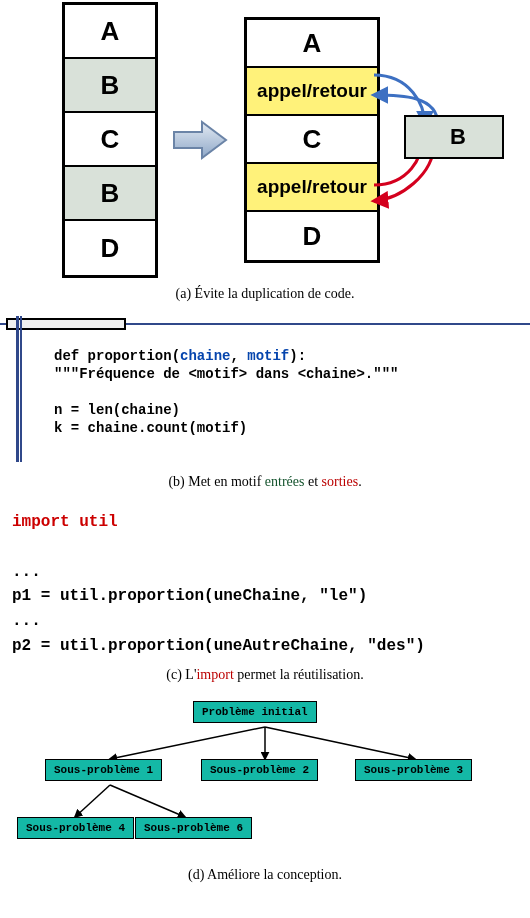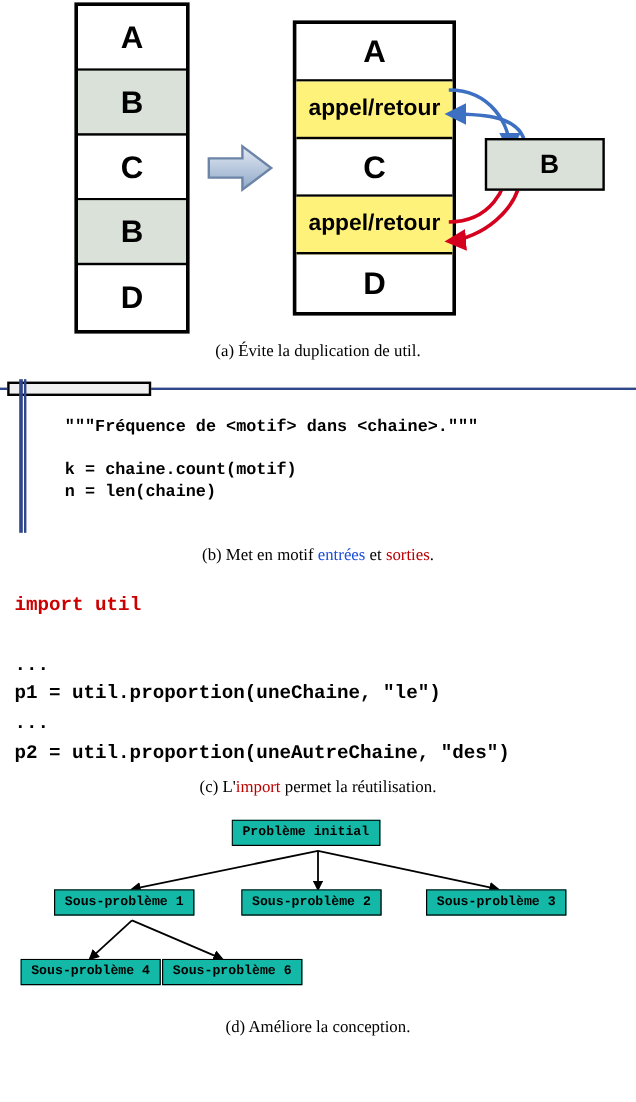--- a/index.html
+++ b/index.html
@@ -1,19 +1,19 @@
 <!DOCTYPE html>
 <html><head>
   <meta charset="utf-8">
   <style>
     * { margin: 0; padding: 0; box-sizing: border-box; }
     body { width: 530px; height: 918px; background: #fff; font-family: Georgia, 'Times New Roman', serif; color: #000; }
     .figure { display: block; }
     .caption { text-align: center; font-family: Georgia, serif; font-size: 14px; margin: 8px 0 10px; }
-    .caption .blue-text { color: #1d4ed8; }
+    .caption .blue-text { color: #14532d; }
     .caption .red-text { color: #b00; }
     .caption .red-import { color: #b00; }
 
     
     .sec-a { display: flex; align-items: center; justify-content: center; gap: 8px; padding: 2px 8px 0; }
     .left-stack { border: 3px solid #000; display: inline-block; }
     .cell { width: 90px; height: 54px; border-bottom: 2px solid #000; display: flex; align-items: center; justify-content: center; font-weight: bold; font-family: Arial, sans-serif; font-size: 26px; }
     .left-stack .cell:last-child { border-bottom: none; }
     .g { background: #d9e1d9; }
     .right-stack { border: 3px solid #000; display: inline-block; }
@@ -92,34 +92,35 @@
       <path d="M4,170 C40,170 52,140 52,128" stroke="#d4001e" stroke-width="3" fill="none" marker-end="url(#redA)"></path>
 
       <path d="M64,128 C64,160 30,184 4,186" stroke="#d4001e" stroke-width="3" fill="none" marker-end="url(#redA)"></path>
     </svg>
     <div class="b-box" style="position:absolute; left:160px; top:98px;">
       <span>B</span>
     </div>
   </div>
   <div style="width:80px;"></div>
 </div>
-<div class="caption">(a) Évite la duplication de util.</div>
+<div class="caption">(a) Évite la duplication de code.</div>
 
 <div class="figure sec-b">
   <div class="hdr-line">
     <div class="hdr-rule"></div>
     <div class="hdr-bar"></div>
   </div>
   <div class="code-b">
     <div class="vbar"></div>
     <div class="vbar2"></div>
+    <div class="line"><span>def </span><span>proportion</span><span>(</span><span class="blue">chaine</span><span>, </span><span class="blue">motif</span><span>):</span></div>
     <div class="line indent">"""Fréquence de &lt;motif&gt; dans &lt;chaine&gt;."""</div>
     <div class="line indent">&nbsp;</div>
+    <div class="line indent">n = len(chaine)</div>
     <div class="line indent">k = chaine.count(motif)</div>
-    <div class="line indent">n = len(chaine)</div>
     <div class="line indent">&nbsp;</div>
   </div>
 </div>
 <div class="caption">
   <span>(b) Met en motif </span><span class="blue-text">entrées</span><span> et </span><span class="red-text">sorties</span><span>.</span>
 </div>
 
 <div class="figure sec-c">
   <div class="code-c">
     <div><span class="import-kw">import </span><span class="import-kw">util</span></div>

